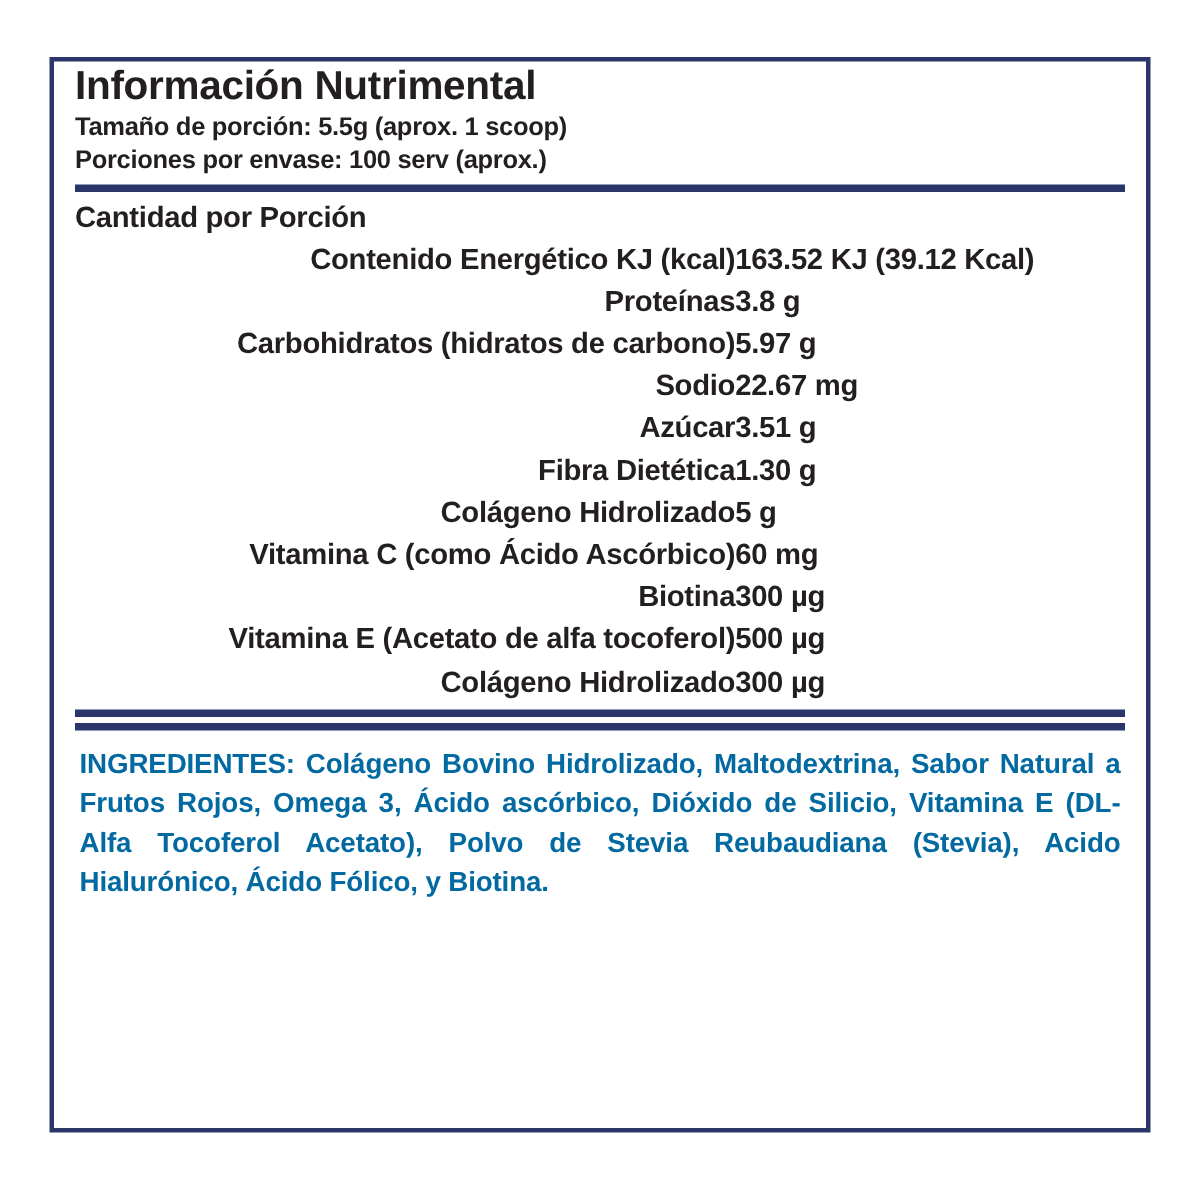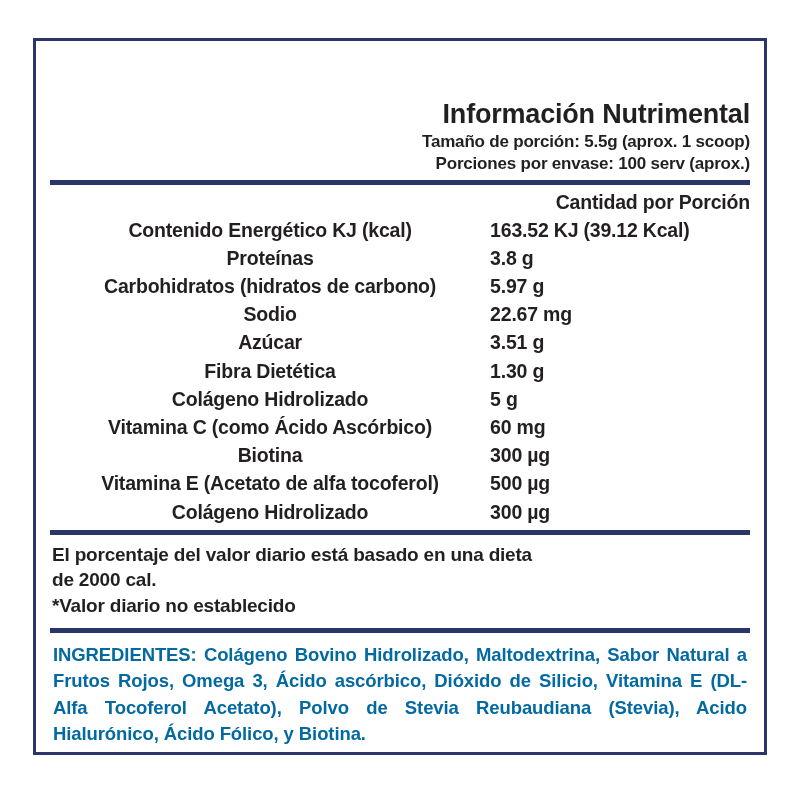--- a/index.html
+++ b/index.html
@@ -29,23 +29,22 @@
     box-sizing: border-box;
     width: 100%;
     height: 100%;
     padding: 0 14px;
     display: flex;
     flex-direction: column;
   }
 
   
   .header {
-    padding-top: 25px;
-    text-align: right;
-    margin-top: 32px;
+    padding-top: 0;
+    text-align: left;
   }
   .title {
     font-size: 27px;
     font-weight: 700;
     color: #231f20;
     letter-spacing: -0.2px;
     line-height: 1.22;
   }
   .serving-line {
     font-size: 17px;
@@ -58,42 +57,41 @@
   
   .rule-thick {
     height: 5px;
     background: #2b3668;
     margin: 5px 0 0 0;
   }
   .rule-thick.tight { margin-top: 4px; }
 
   
   .amount-header {
-    text-align: right;
     font-size: 19.5px;
     font-weight: 700;
     color: #231f20;
     padding: 6px 0 2px 0;
     letter-spacing: -0.2px;
   }
 
   table.nutrients {
     width: 100%;
     border-collapse: collapse;
     table-layout: auto;
   }
   table.nutrients td {
     font-size: 19.5px;
     font-weight: 700;
     color: #231f20;
     padding: 2.6px 0;
     letter-spacing: -0.2px;
     white-space: nowrap;
   }
-  td.nutrient-name { text-align: center; padding-left: 2px; }
+  td.nutrient-name { text-align: right; padding-left: 2px; }
   td.nutrient-value { padding-right: 2px; }
 
   
   .footnote {
     padding: 7px 2px 6px 2px;
     font-size: 19px;
     font-weight: 700;
     color: #231f20;
     line-height: 1.33;
     letter-spacing: -0.2px;
@@ -171,24 +169,19 @@
           </tr>
           <tr>
             <td class="nutrient-name">Colágeno Hidrolizado</td>
             <td class="nutrient-value">300 µg</td>
           </tr>
         </tbody>
     </table>
 
     <div class="rule-thick tight"></div>
 
-    <div class="footnote">
-      <div class="footnote-line">El porcentaje del valor diario está basado en una dieta</div>
-      <div class="footnote-line">de 2000 cal.</div>
-      <div class="footnote-line">*Valor diario no establecido</div>
-    </div>
 
     <div class="rule-thick tight"></div>
 
     <div class="ingredients">INGREDIENTES: Colágeno Bovino Hidrolizado, Maltodextrina, Sabor Natural a Frutos Rojos, Omega 3, Ácido ascórbico, Dióxido de Silicio, Vitamina E (DL-Alfa Tocoferol Acetato), Polvo de Stevia Reubaudiana (Stevia), Acido Hialurónico, Ácido Fólico, y Biotina.</div>
 
   </div>
 </div>
 
 </body></html>

